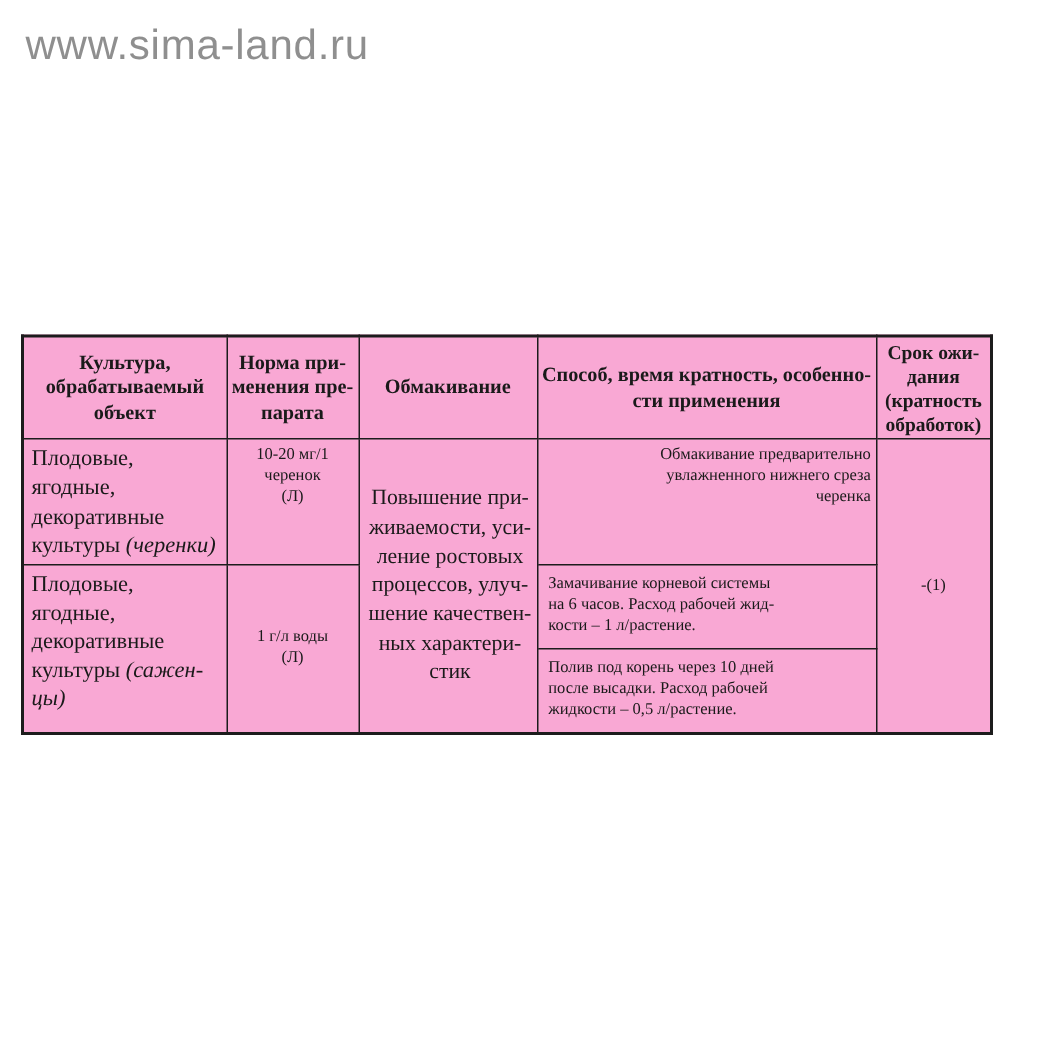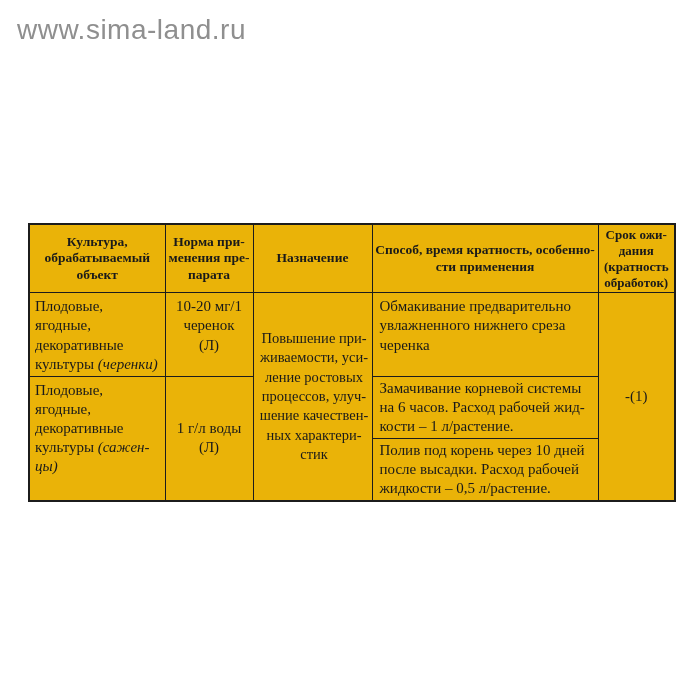--- a/index.html
+++ b/index.html
@@ -17,25 +17,25 @@
     left: 17px; top: 14px;
     font-family: "Liberation Sans", "DejaVu Sans", sans-serif;
     font-size: 28px;
     letter-spacing: 0.5px;
     color: #8f8f8f;
     user-select: none;
   }
 
   table.apptable {
     position: absolute;
-    left: 28px; top: 223px;
+    left: 14px; top: 223px;
     width: 646px;
     border-collapse: collapse;
     table-layout: fixed;
-    background: #eab308;
+    background: #f9a8d4;
   }
   table.apptable, table.apptable th, table.apptable td {
     border: 1.5px solid #1c1c1c;
   }
   table.apptable { border: 2px solid #1c1c1c; }
 
   th, td {
     white-space: pre-line;
     overflow: hidden;
   }
@@ -44,21 +44,21 @@
     font-weight: bold;
     font-size: 13.5px;
     line-height: 1.22;
     text-align: center;
     vertical-align: middle;
     padding: 2px 2px;
   }
   th.h5 { font-size: 13px; padding: 2px 0; border-radius: 12px; }
 
   td {
-    font-size: 15px;
+    font-size: 11px;
     line-height: 1.27;
   }
 
   td.c1 {
     font-size: 15px;
     text-align: left;
     vertical-align: top;
     padding: 4px 2px 2px 5px;
   }
   td.c1 em {
@@ -68,21 +68,21 @@
   td.c2 { text-align: center; vertical-align: top; padding-top: 4px; }
   td.c2.mid { vertical-align: middle; padding-top: 0; margin-left: 13px; }
   td.c3 {
     font-size: 14.5px;
     text-align: center;
     vertical-align: middle;
     padding: 2px 2px 2px 5px;
     line-height: 1.33;
   }
   td.c4 { text-align: left; padding: 2px 3px 2px 7px; vertical-align: middle; }
-  td.c4.top { vertical-align: top; padding-top: 4px; }
+  td.c4.top { vertical-align: top; padding-top: 4px; text-align: right; }
   td.c5 { text-align: center; vertical-align: middle; }
 </style>
 </head>
 <body>
 
 <div class="page">
 
   <div class="watermark">www.sima-land.ru</div>
 
   <table class="apptable">
@@ -94,21 +94,21 @@
       <col style="width:77px">
     </colgroup>
     <tbody>
       <tr style="height:68px;">
         <th>Культура,
 обрабатываемый
 объект</th>
         <th>Норма при-
 менения пре-
 парата</th>
-        <th>Назначение</th>
+        <th>Обмакивание</th>
         <th>Способ, время кратность, особенно-
 сти применения</th>
         <th class="h5">Срок ожи-
 дания
 (кратность
 обработок)</th>
       </tr>
 
       <tr style="height:71px;">
         <td class="c1"><span>Плодовые, ягодные,

